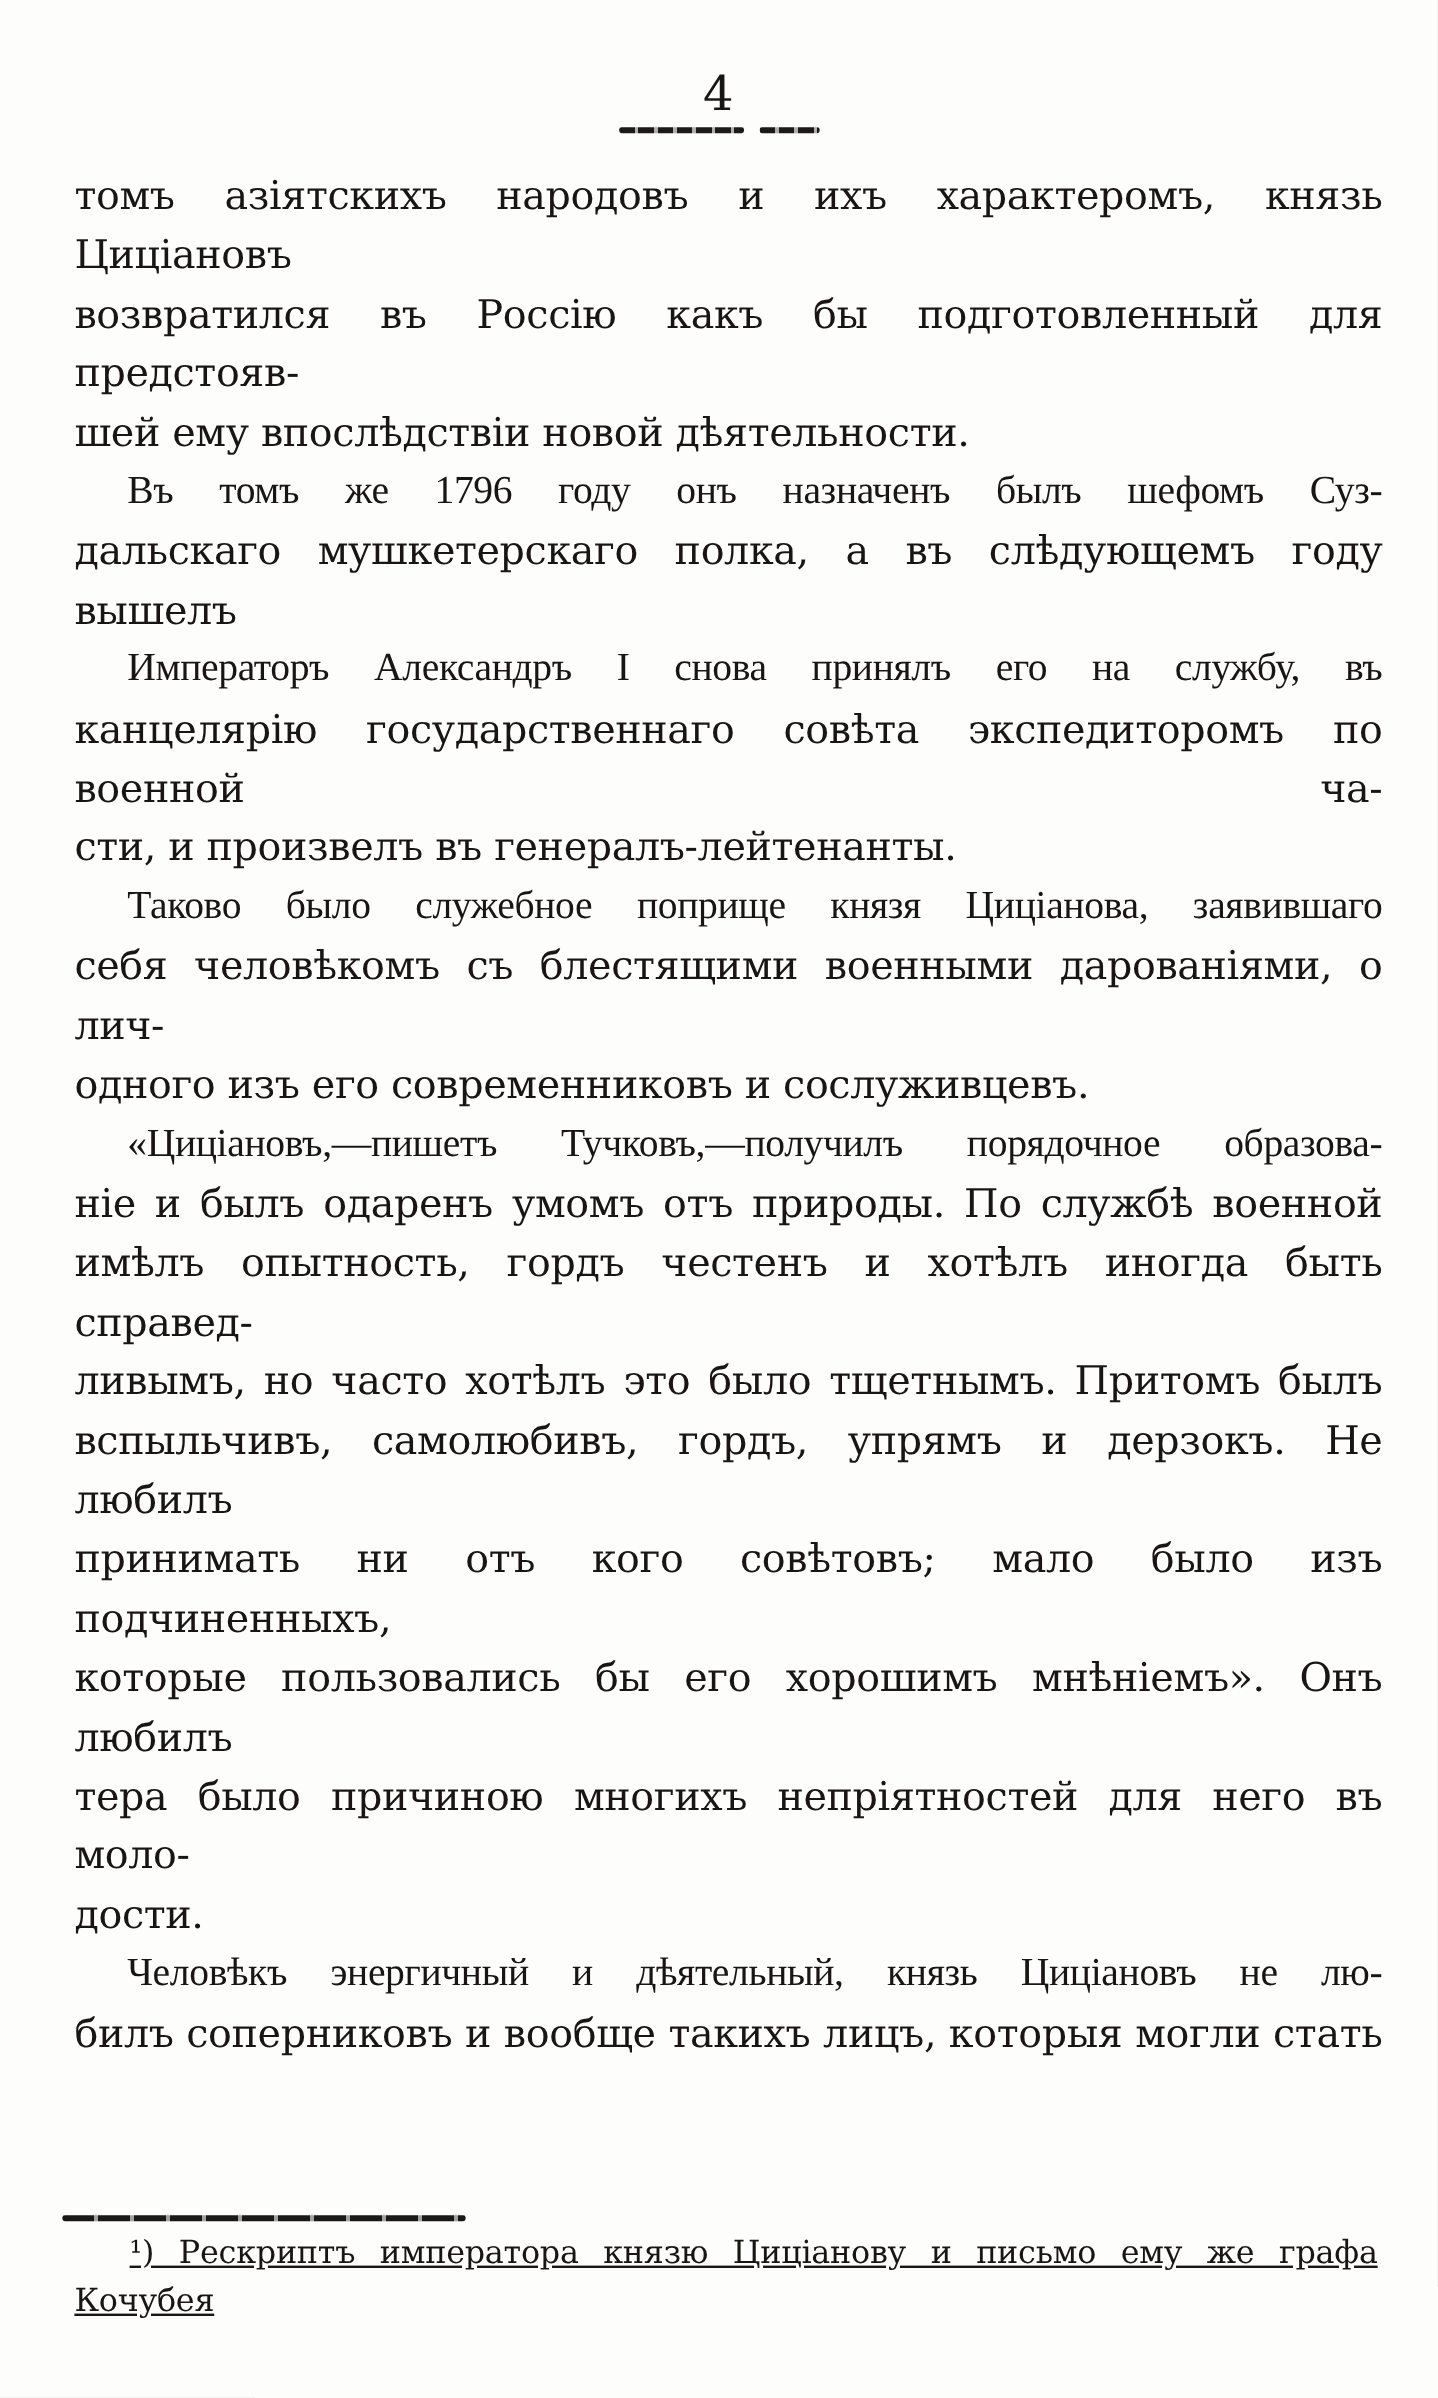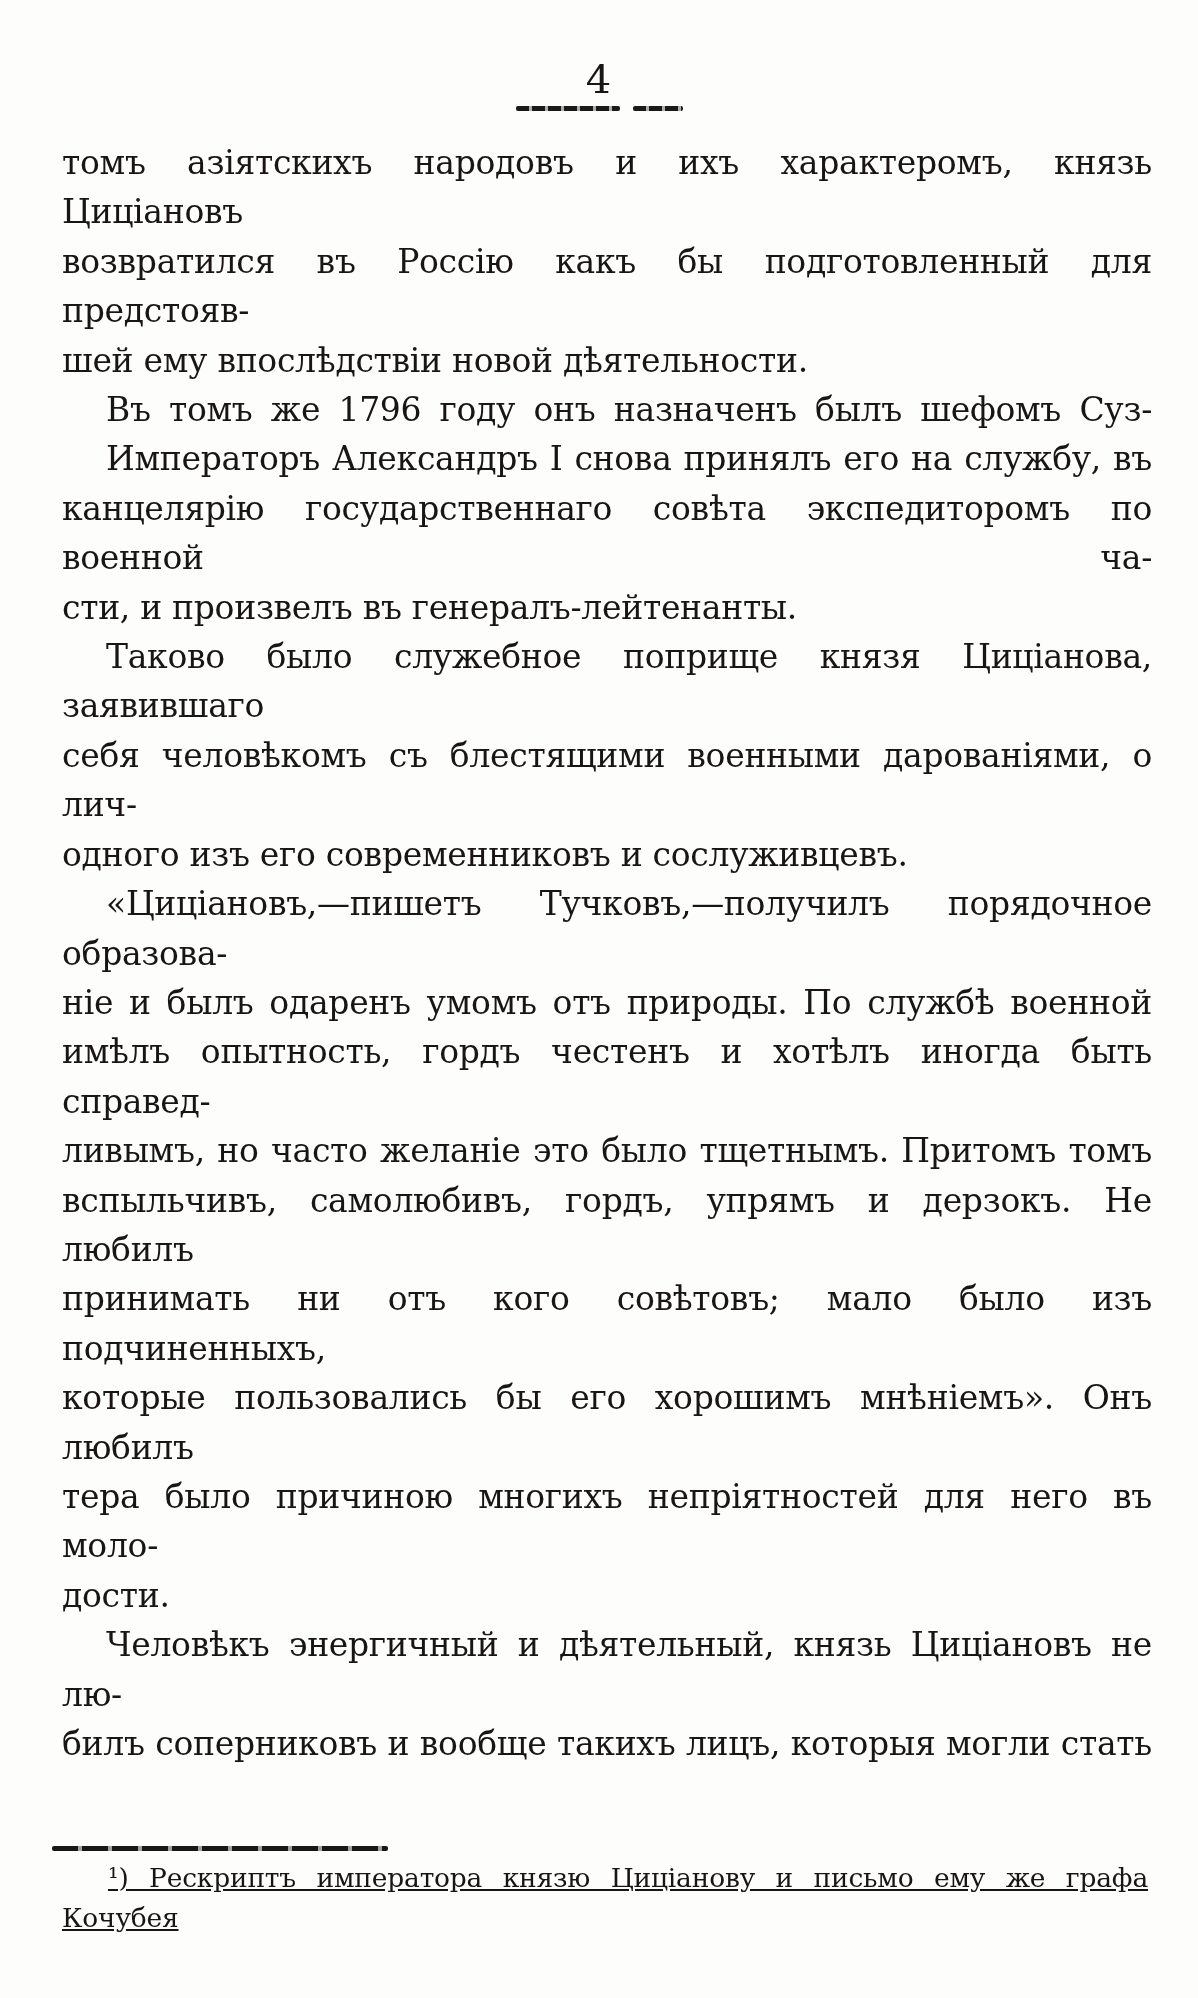--- a/index.html
+++ b/index.html
@@ -43,21 +43,21 @@
     width: 1090px;
     font-size: 33px;
     line-height: 49.4px;
     letter-spacing: -0.3px;
   }
   .line {
     text-align: justify;
     text-align-last: justify;
     white-space: normal;
   }
-  .line.ind { text-indent: 44px; }
+  .line.ind { text-indent: 44px; font-family: Liberation Serif, serif; }
   .line.end { text-align-last: left; }
 
   .footnote-rule {
     position: absolute;
     top: 1846px;
     left: 52px;
     width: 336px;
     height: 5px;
     background: repeating-linear-gradient(90deg, #1a1816 0 26px, rgba(26,24,22,.4) 26px 30px);
     border-radius: 2px;
@@ -84,30 +84,31 @@
   <div class="pn-rule">
     <span class="seg seg1"></span>
     <span class="seg seg2"></span>
   </div>
 
   <main class="body-text">
     <div class="line">томъ азіятскихъ народовъ и ихъ характеромъ, князь Циціановъ</div>
     <div class="line">возвратился въ Россію какъ бы подготовленный для предстояв-</div>
     <div class="line end">шей ему впослѣдствіи новой дѣятельности.</div>
     <div class="line ind">Въ томъ же 1796 году онъ назначенъ былъ шефомъ Суз-</div>
+    <div class="line">дальскаго мушкетерскаго полка, а въ слѣдующемъ году вышелъ</div>
     <div class="line ind">Императоръ Александръ I снова принялъ его на службу, въ</div>
     <div class="line">канцелярію государственнаго совѣта экспедиторомъ по военной ча-</div>
     <div class="line end">сти, и произвелъ въ генералъ-лейтенанты.</div>
     <div class="line ind">Таково было служебное поприще князя Циціанова, заявившаго</div>
     <div class="line">себя человѣкомъ съ блестящими военными дарованіями, о лич-</div>
     <div class="line end">одного изъ его современниковъ и сослуживцевъ.</div>
     <div class="line ind">«Циціановъ,—пишетъ Тучковъ,—получилъ порядочное образова-</div>
     <div class="line">ніе и былъ одаренъ умомъ отъ природы. По службѣ военной</div>
     <div class="line">имѣлъ опытность, гордъ честенъ и хотѣлъ иногда быть справед-</div>
-    <div class="line">ливымъ, но часто желаніе это было тщетнымъ. Притомъ томъ</div>
+    <div class="line">ливымъ, но часто хотѣлъ это было тщетнымъ. Притомъ былъ</div>
     <div class="line">вспыльчивъ, самолюбивъ, гордъ, упрямъ и дерзокъ. Не любилъ</div>
     <div class="line">принимать ни отъ кого совѣтовъ; мало было изъ подчиненныхъ,</div>
     <div class="line">которые пользовались бы его хорошимъ мнѣніемъ». Онъ любилъ</div>
     <div class="line">тера было причиною многихъ непріятностей для него въ моло-</div>
     <div class="line end">дости.</div>
     <div class="line ind">Человѣкъ энергичный и дѣятельный, князь Циціановъ не лю-</div>
     <div class="line">билъ соперниковъ и вообще такихъ лицъ, которыя могли стать</div>
 
   </main>
 

